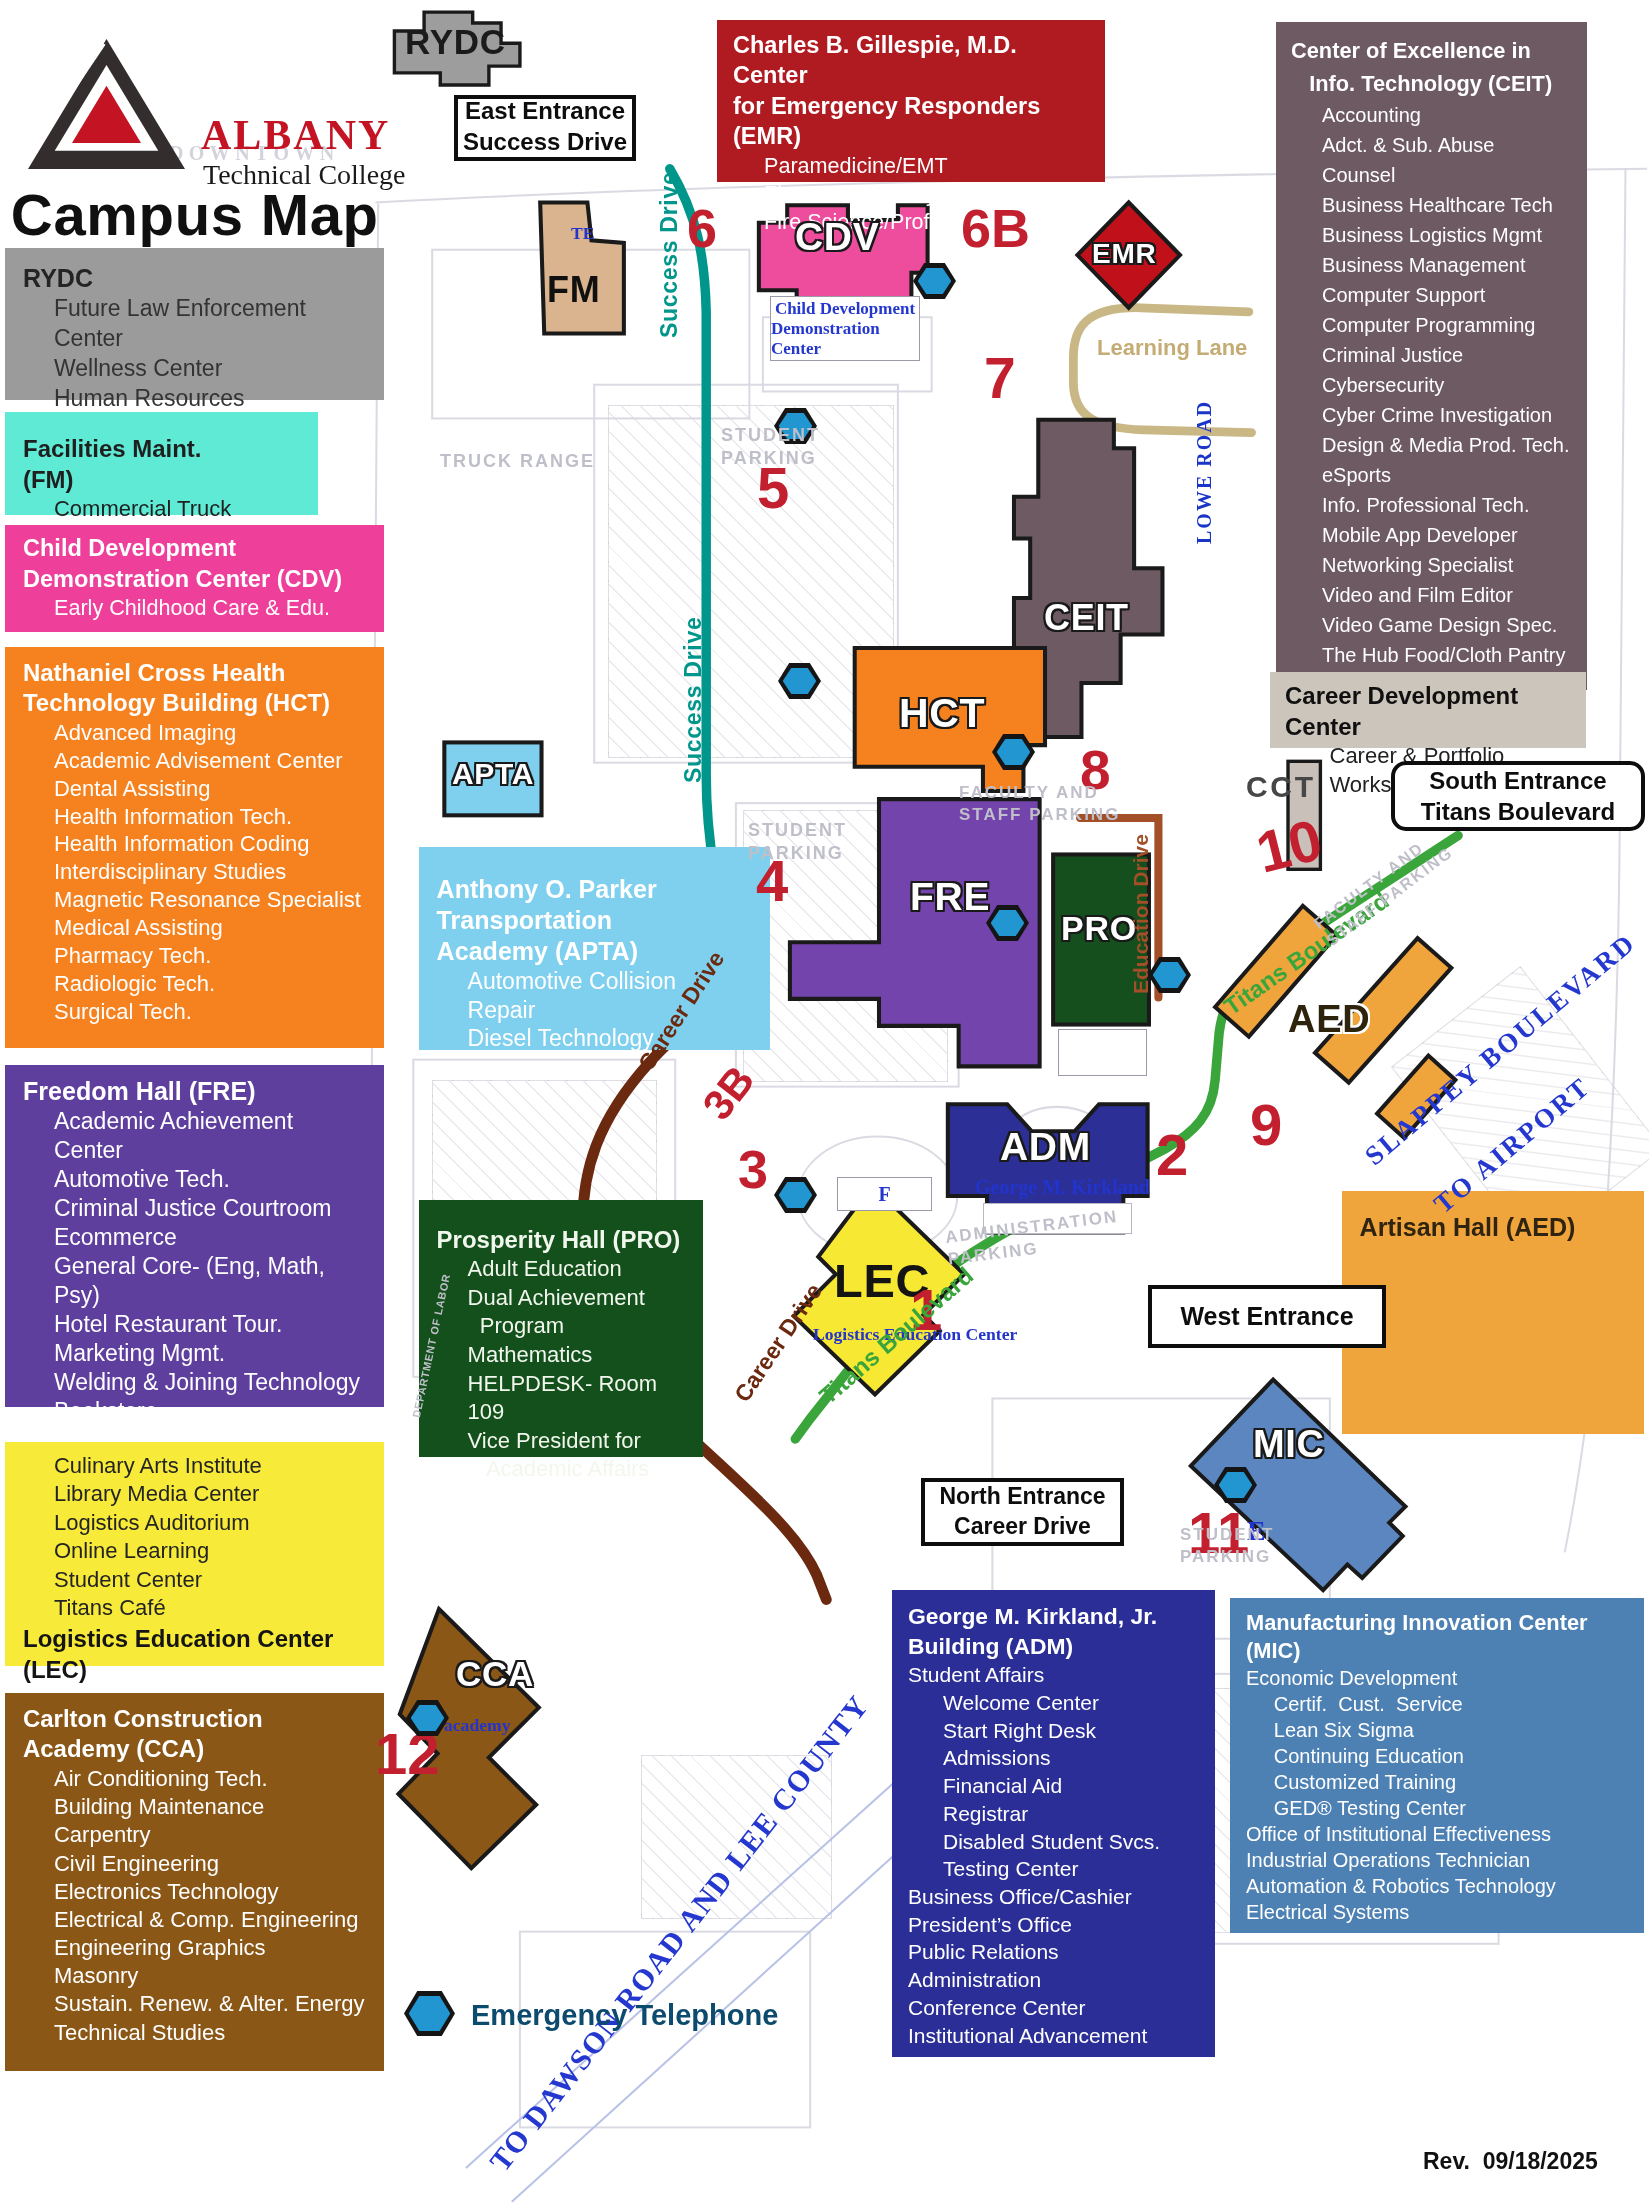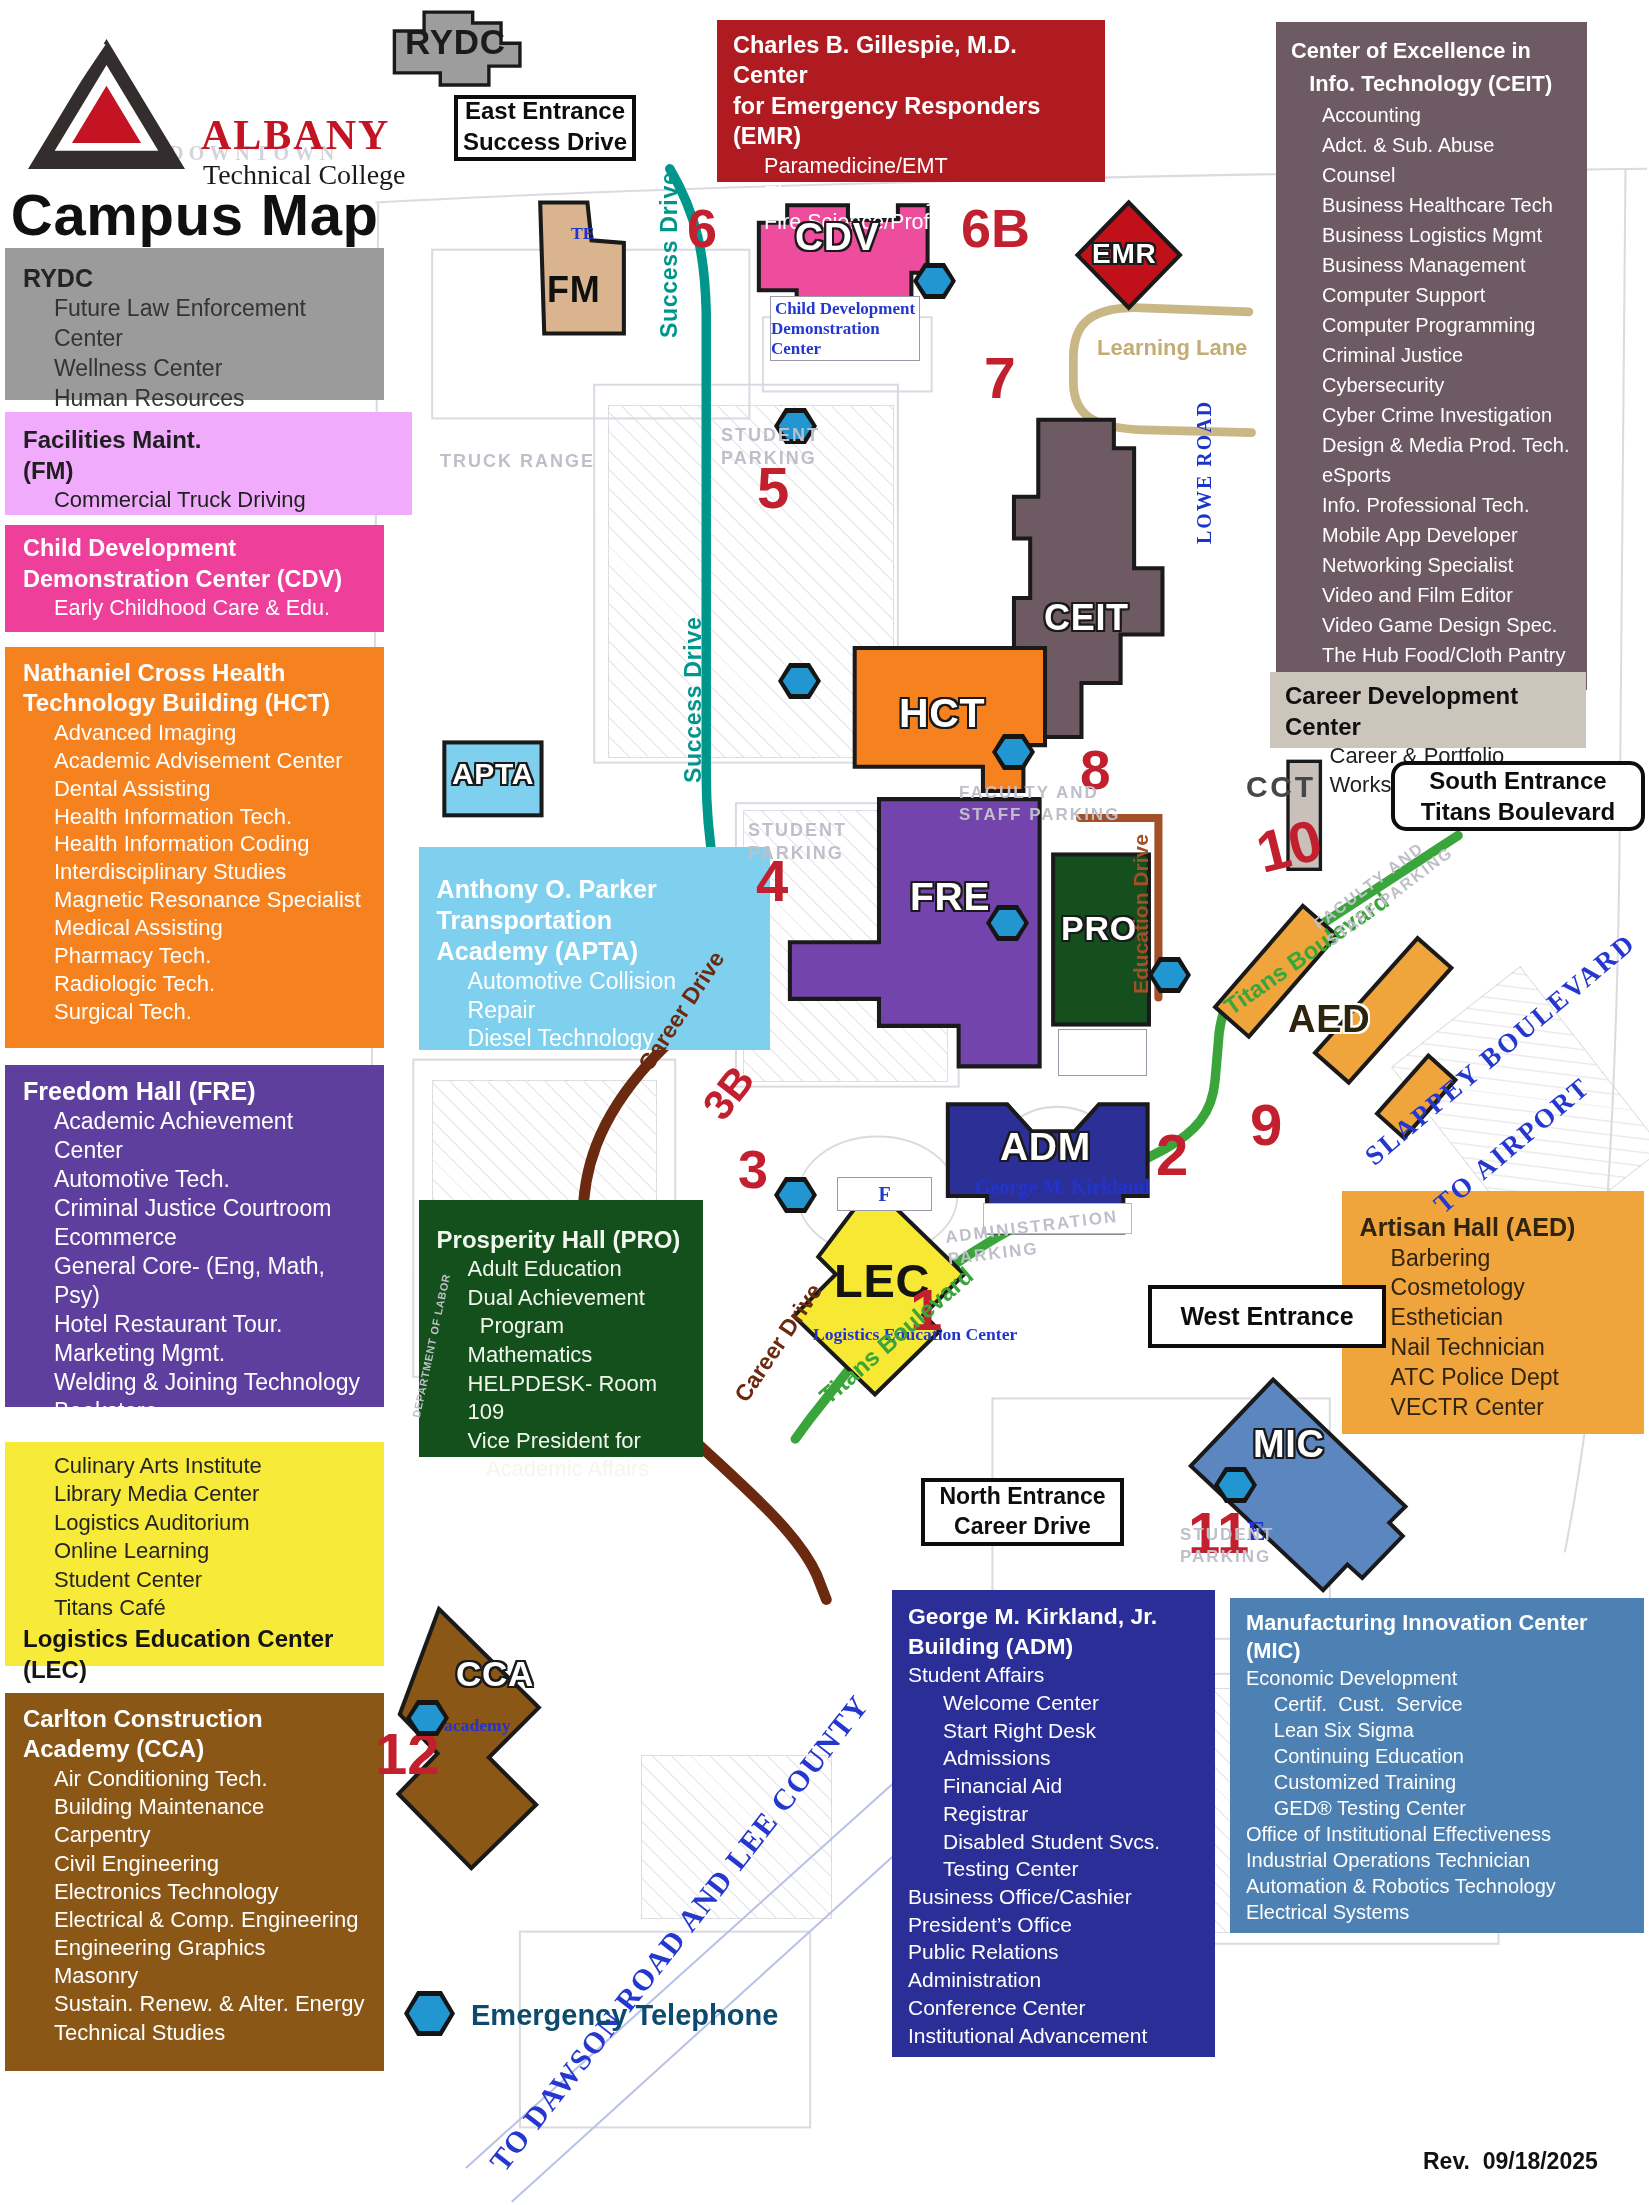--- a/index.html
+++ b/index.html
@@ -116,21 +116,21 @@
   <div class="abs" style="left:72px;top:4px;width:6px;height:108px;background:#ffffff;transform:rotate(34deg);transform-origin:50% 0;"></div>
 </div>
 <div class="abs serifblue" style="left:201px;top:111px;font-size:42px;color:#c41424;letter-spacing:2px;">ALBANY</div>
 <div class="abs" style="left:203px;top:159px;font-family:'Liberation Serif',serif;font-size:28px;color:#1a1a1a;">Technical College</div>
 <div class="abs" style="left:10.8px;top:181px;font-size:58px;font-weight:700;color:#101010;letter-spacing:0.7px;">Campus Map</div>
 
 <div class="bx" style="left:5.4px;top:248px;width:379px;height:152px;background:#9b9b9b;color:#333333;font-size:23px;">
   <div style="color:#242424;"><div class="t">RYDC</div></div>
   <div><div class="i">Future Law Enforcement Center</div><div class="i">Wellness Center</div><div class="i">Human Resources</div></div>
 </div>
-<div class="bx" style="left:5.4px;top:412px;width:407px;height:103px;background:#f0abfc;color:#1f1f1f;font-size:22px;padding-top:12px;">
+<div class="bx" style="left:5.4px;top:412px;width:313px;height:103px;background:#5eead4;color:#1f1f1f;font-size:22px;padding-top:21px;">
   <div><div class="t">Facilities Maint.</div><div class="t">(FM)</div></div>
   <div><div class="i">Commercial Truck Driving</div></div>
 </div>
 <div class="bx" style="left:5.4px;top:525px;width:379px;height:107px;background:#ee3f9a;color:#ffffff;font-size:21.6px;padding-top:8px;">
   <div><div class="t">Child Development</div><div class="t">Demonstration Center (CDV)</div></div>
   <div><div class="i">Early Childhood Care &amp; Edu.</div></div>
 </div>
 <div class="bx" style="left:5.4px;top:647px;width:379px;height:401px;background:#f6821f;color:#ffffff;font-size:22px;line-height:1.27;padding-top:10.8px;">
   <div><div class="t">Nathaniel Cross Health</div><div class="t">Technology Building (HCT)</div></div>
   <div><div class="i">Advanced Imaging</div><div class="i">Academic Advisement Center</div><div class="i">Dental Assisting</div><div class="i">Health Information Tech.</div><div class="i">Health Information Coding</div><div class="i">Interdisciplinary Studies</div><div class="i">Magnetic Resonance Specialist</div><div class="i">Medical Assisting</div><div class="i">Pharmacy Tech.</div><div class="i">Radiologic Tech.</div><div class="i">Surgical Tech.</div></div>
@@ -163,21 +163,20 @@
 <div class="bx" style="left:419px;top:847px;width:351px;height:203px;background:#7fd0ee;color:#ffffff;font-size:23px;line-height:1.24;padding-top:27px;">
   <div><div class="t">Anthony O. Parker</div><div class="t">Transportation</div><div class="t">Academy (APTA)</div></div>
   <div><div class="i">Automotive Collision</div><div class="i">Repair</div><div class="i">Diesel Technology</div></div>
 </div>
 <div class="bx" style="left:419px;top:1200px;width:284px;height:257px;background:#14501c;color:#f2f7ee;font-size:22px;padding-top:24px;">
   <div><div class="t">Prosperity Hall (PRO)</div></div>
   <div><div class="i">Adult Education</div><div class="i">Dual Achievement</div><div class="i">&nbsp;&nbsp;Program</div><div class="i">Mathematics</div><div class="i">HELPDESK- Room 109</div><div class="i">Vice President for</div><div class="i">&nbsp;&nbsp;&nbsp;Academic Affairs</div></div>
 </div>
 <div class="bx" style="left:1342px;top:1191px;width:302px;height:243px;background:#f0a43c;color:#2f2410;font-size:23px;padding-top:20px;">
   <div><div class="t">Artisan Hall (AED)</div></div>
-  <div><div class="i">Barbering</div><div class="i">Cosmetology</div><div class="i">Esthetician</div><div class="i">Nail Technician</div><div class="i">ATC Police Dept</div><div class="i">VECTR Center</div></div>
 </div>
 <div class="bx flush" style="left:852px;top:1590px;width:323px;height:467px;background:#2a2e96;color:#ffffff;font-size:21px;line-height:1.32;padding:10.8px 16px;margin-left:40px;">
   <div><div class="t">George M. Kirkland, Jr.</div><div class="t">Building (ADM)</div></div>
   <div><div class="i">Student Affairs</div><div class="i">&nbsp;&nbsp;&nbsp;&nbsp;&nbsp;&nbsp;Welcome Center</div><div class="i">&nbsp;&nbsp;&nbsp;&nbsp;&nbsp;&nbsp;Start Right Desk</div><div class="i">&nbsp;&nbsp;&nbsp;&nbsp;&nbsp;&nbsp;Admissions</div><div class="i">&nbsp;&nbsp;&nbsp;&nbsp;&nbsp;&nbsp;Financial Aid</div><div class="i">&nbsp;&nbsp;&nbsp;&nbsp;&nbsp;&nbsp;Registrar</div><div class="i">&nbsp;&nbsp;&nbsp;&nbsp;&nbsp;&nbsp;Disabled Student Svcs.</div><div class="i">&nbsp;&nbsp;&nbsp;&nbsp;&nbsp;&nbsp;Testing Center</div><div class="i">Business Office/Cashier</div><div class="i">President’s Office</div><div class="i">Public Relations</div><div class="i">Administration</div><div class="i">Conference Center</div><div class="i">Institutional Advancement</div></div>
 </div>
 <div class="bx flush" style="left:1230px;top:1598px;width:414px;height:335px;background:#4d80b3;color:#ffffff;font-size:20px;line-height:1.3;padding:10.8px 16px;">
   <div><div class="t">Manufacturing Innovation Center</div><div class="t">(MIC)</div></div>
   <div><div class="i">Economic Development</div><div class="i">&nbsp;&nbsp;&nbsp;&nbsp;&nbsp;Certif.&nbsp; Cust.&nbsp; Service</div><div class="i">&nbsp;&nbsp;&nbsp;&nbsp;&nbsp;Lean Six Sigma</div><div class="i">&nbsp;&nbsp;&nbsp;&nbsp;&nbsp;Continuing Education</div><div class="i">&nbsp;&nbsp;&nbsp;&nbsp;&nbsp;Customized Training</div><div class="i">&nbsp;&nbsp;&nbsp;&nbsp;&nbsp;GED® Testing Center</div><div class="i">Office of Institutional Effectiveness</div><div class="i">Industrial Operations Technician</div><div class="i">Automation &amp; Robotics Technology</div><div class="i">Electrical Systems</div></div>
 </div>
 

